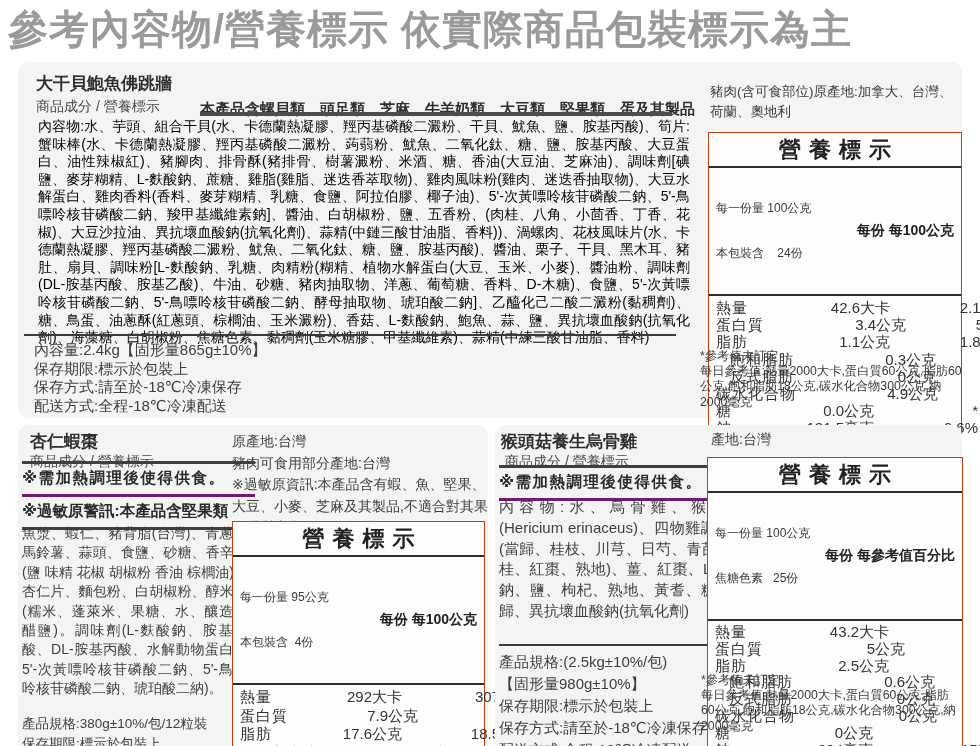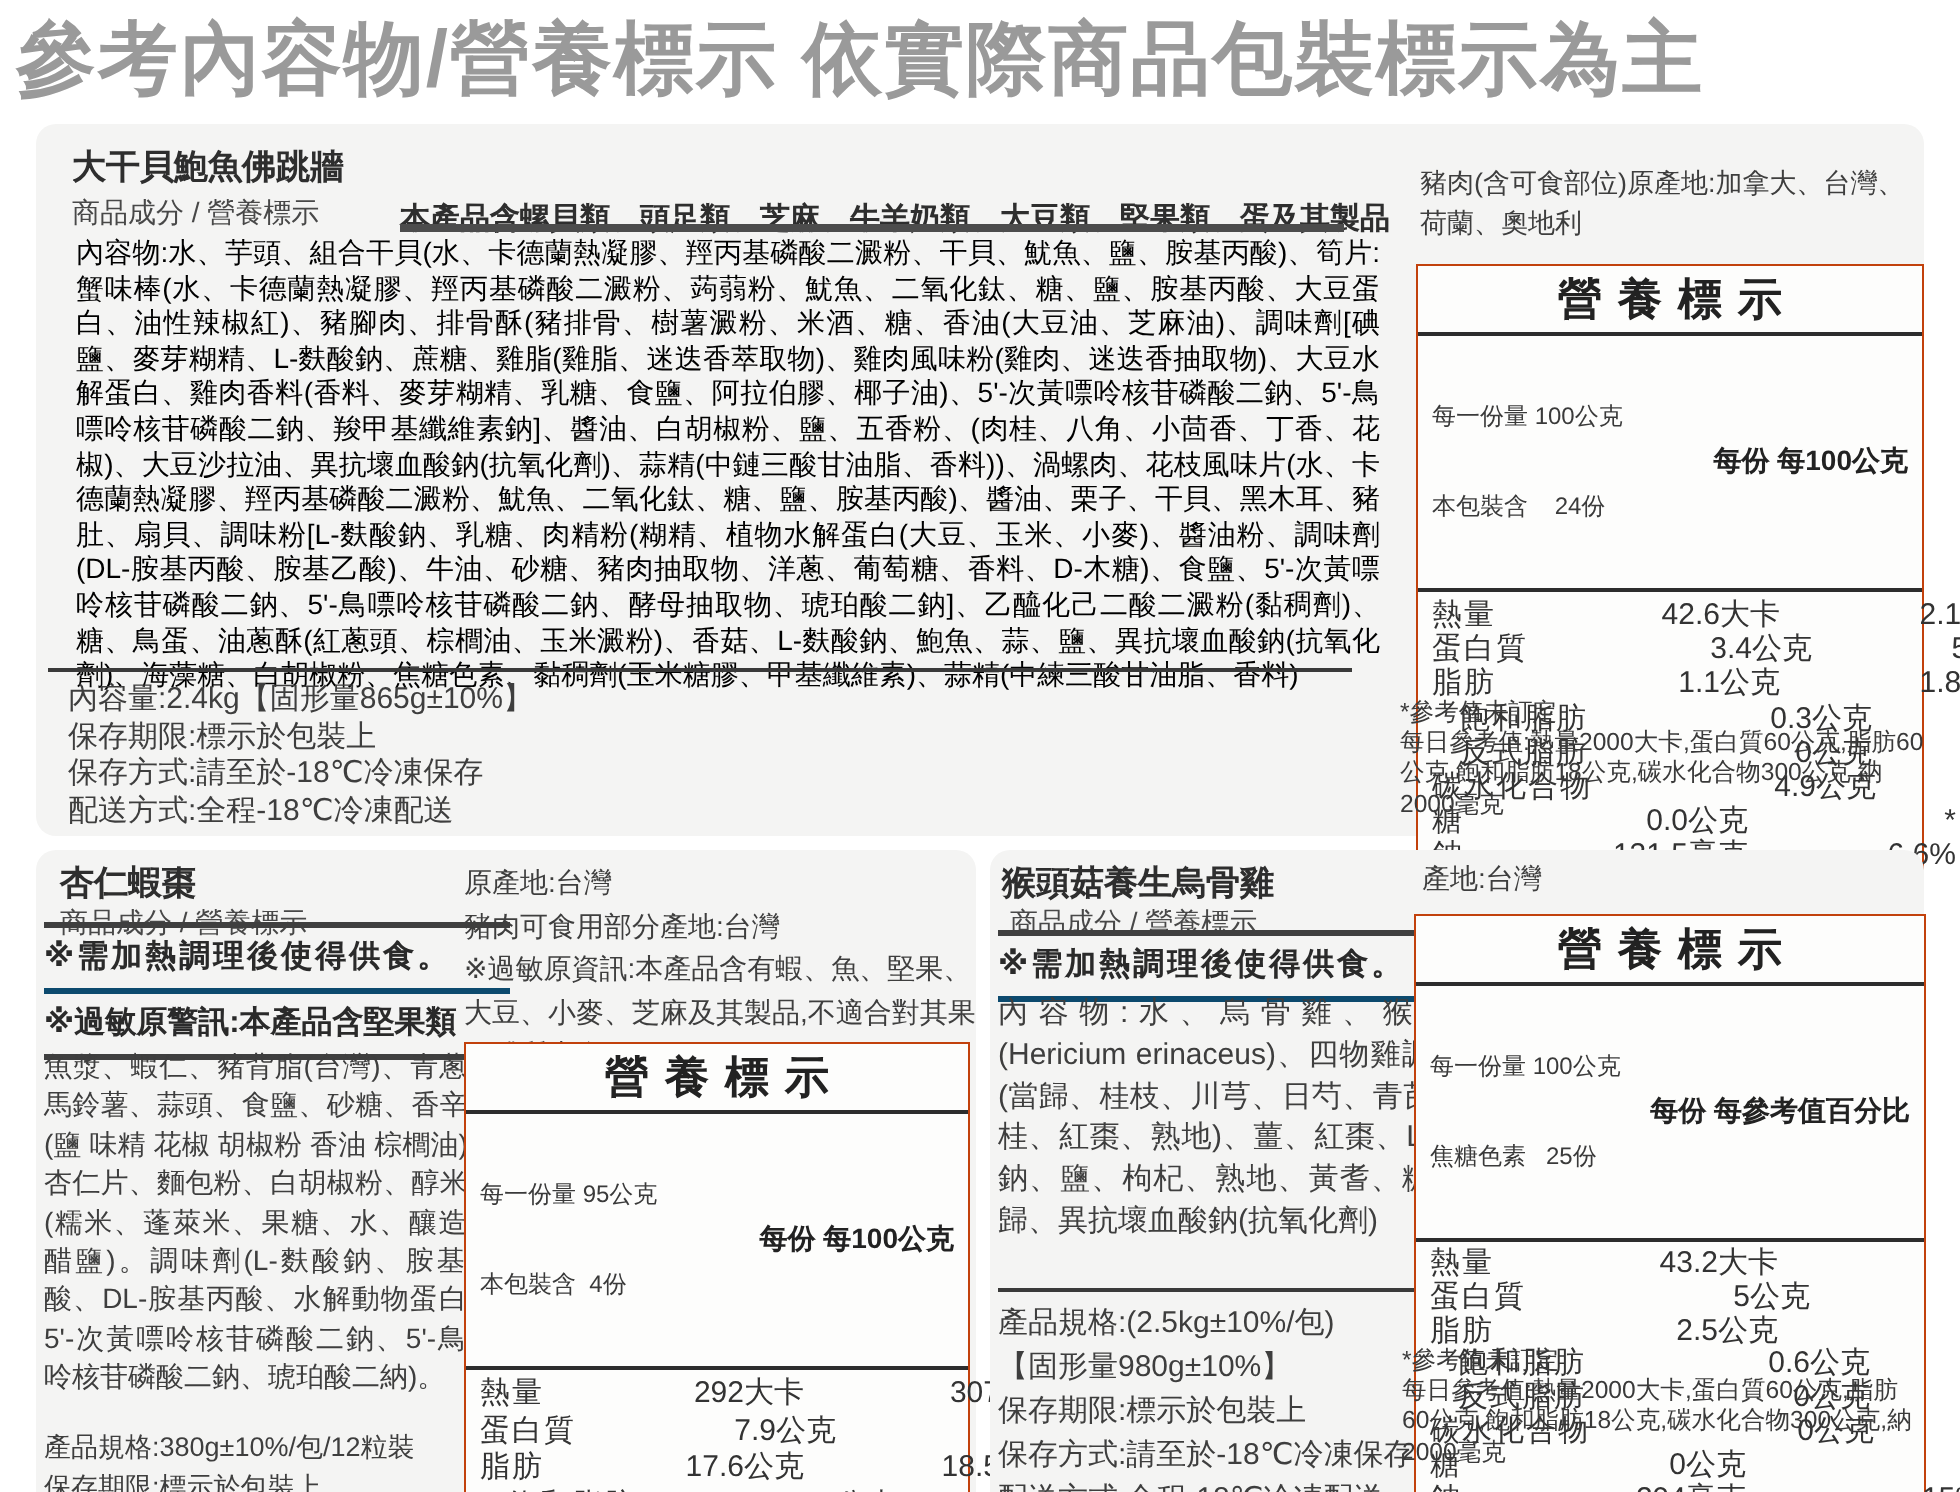--- a/index.html
+++ b/index.html
@@ -48,21 +48,21 @@
   .t2 { left:214px; top:96px; width:253px; }
   .t3 { left:212px; top:32px; width:256px; }
 
   .footnote { position:absolute; font-size:12.3px; line-height:15.2px; color:#3a3a3a; }
   .fn1 { left:682px; top:287px; width:266px; }
   .fn3 { left:206px; top:248px; width:260px; }
 
   
   .c2-notices { position:absolute; left:4px; top:36px; width:233px; }
   .notice { font-size:15.5px; font-weight:bold; color:#2a2a2a; white-space:nowrap; }
-  .n-top { border-top:3px solid #3f3f3f; border-bottom:3px solid #0c4a6e; padding:4px 0 5px; letter-spacing:1.5px; }
+  .n-top { border-top:3px solid #3f3f3f; border-bottom:3px solid #701a75; padding:4px 0 5px; letter-spacing:1.5px; }
   .n-bot { border-bottom:3px solid #3f3f3f; padding:4px 0 5px; }
   .c2-ingredients { position:absolute; left:4px; top:99px; width:226px; font-size:14px;
     line-height:19.4px; text-align:justify; color:#3e3e3e; }
   .c2-spec { position:absolute; left:4px; top:289px; font-size:13.5px; line-height:20px; color:#3e3e3e; white-space:nowrap; }
   .c2-mid { position:absolute; left:214px; top:6px; width:256px; font-size:14px; line-height:21.5px; color:#3e3e3e; }
 
   
   .c3-notice { position:absolute; left:4px; top:40px; width:252px; }
   .c3-ingredients { position:absolute; left:4px; top:72px; width:248px; font-size:15px;
     line-height:20.8px; text-align:justify; color:#3e3e3e; }

